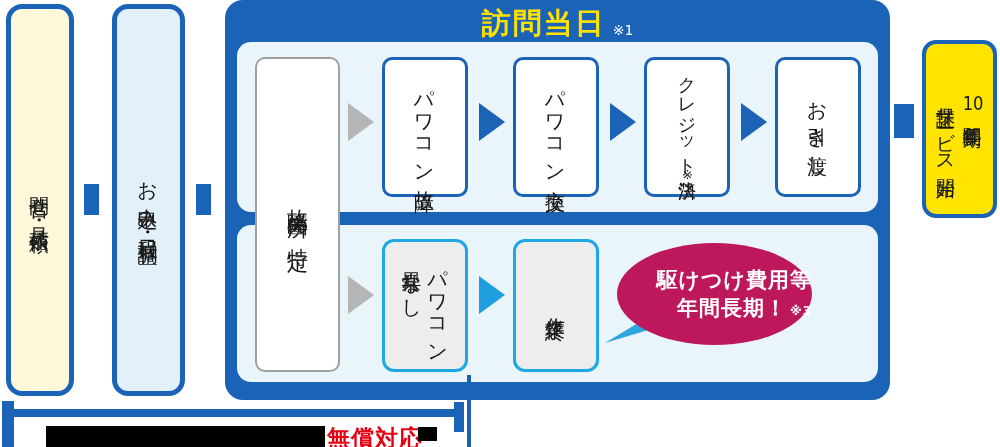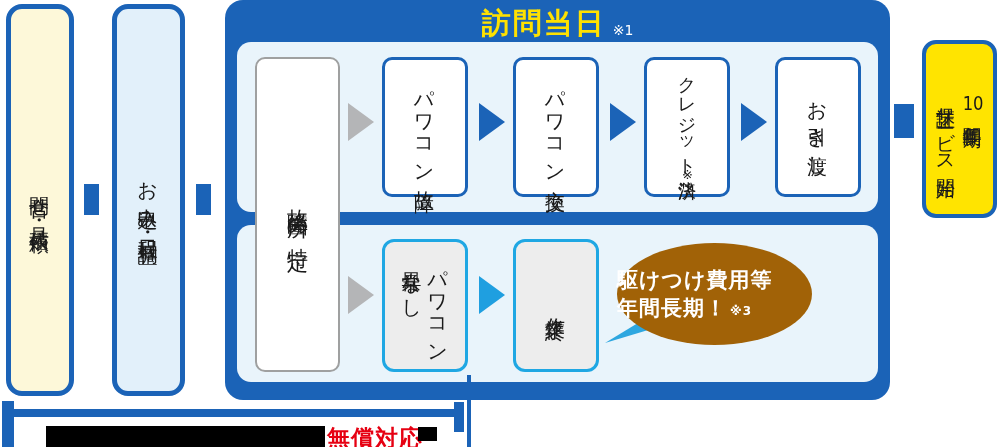--- a/index.html
+++ b/index.html
@@ -62,22 +62,22 @@
   .arrow.gray { border-left:26px solid #B4B5B7; }
   .arrow.cyan { border-left:26px solid #1F9FE0; }
   #ar1 { left:348px; top:103px; }
   #ar2 { left:479px; top:103px; }
   #ar3 { left:610px; top:103px; }
   #ar4 { left:741px; top:103px; }
   #ar5 { left:348px; top:276px; }
   #ar6 { left:479px; top:276px; }
 
   #bubble { position:absolute; left:617px; top:243px; width:195px; height:102px;
-            background:#a16207; border-radius:50%; z-index:4;
-            display:flex; flex-direction:column; align-items:flex-start; justify-content:center; }
+            background:#be185d; border-radius:50%; z-index:4;
+            display:flex; flex-direction:column; align-items:flex-end; justify-content:center; }
   .bubble-line { color:#fff; font-weight:bold; font-size:21px; line-height:1.35;
                  letter-spacing:1px; white-space:nowrap; }
   .bubble-note { font-size:12px; font-weight:bold; color:#fff; margin-left:3px; }
   #bubble-tail { position:absolute; left:605px; top:303px; width:58px; height:40px;
             background:#2EA7E0; clip-path:polygon(100% 12%, 0 100%, 96% 58%); z-index:3; }
 
   #box-warranty { left:922px; top:40px; width:75px; height:178px; background:#FFE400;
                   border:4px solid #1B63B7; border-radius:14px; }
   #box-warranty .vt { font-size:19px; letter-spacing:1px; line-height:1.4; }
 

